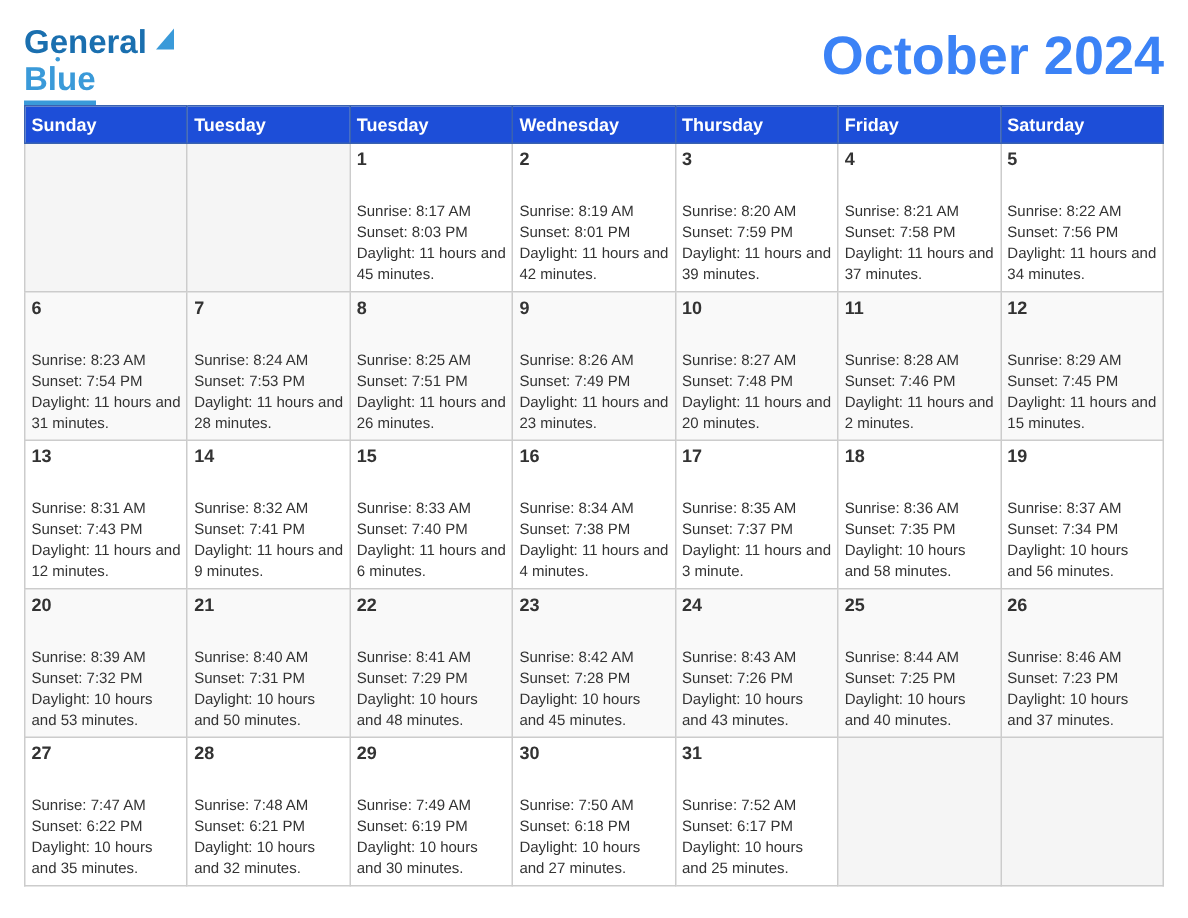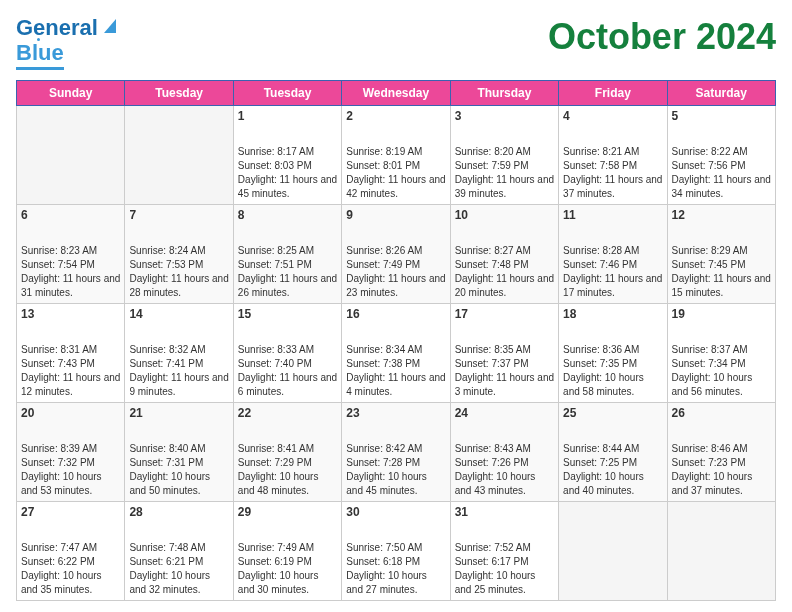--- a/index.html
+++ b/index.html
@@ -7,21 +7,21 @@
       font-family: Arial, sans-serif;
       background: #fff;
       width: 792px;
       min-height: 612px;
       padding: 16px;
     }
     .header {
       display: flex;
       justify-content: space-between;
       align-items: flex-start;
-      margin-bottom: 10px;
+      margin-bottom: 0;
     }
     .logo {
       display: flex;
       flex-direction: column;
       align-items: flex-start;
     }
     .logo-text {
       font-size: 22px;
       font-weight: bold;
       color: #333;
@@ -33,38 +33,38 @@
       height: 3px;
       background: #3a9ad9;
       margin-top: 2px;
     }
     .title-block {
       text-align: right;
     }
     .month-title {
       font-size: 36px;
       font-weight: bold;
-      color: #15803d;
+      color: #3b82f6;
     }
     .location-title {
       font-size: 15px;
       color: #555;
     }
     table {
       width: 100%;
       border-collapse: collapse;
       table-layout: fixed;
     }
     th {
-      background: #ec4899;
+      background: #1d4ed8;
       color: #fff;
       font-size: 12px;
       font-weight: bold;
       padding: 5px 4px;
-      text-align: center;
+      text-align: left;
       border: 1px solid #3a62b0;
     }
     td {
       border: 1px solid #ccc;
       vertical-align: top;
       padding: 3px 4px;
       font-size: 10.5px;
       color: #333;
       height: 88px;
       background: #fff;
@@ -208,21 +208,21 @@
           <div>Sunrise: 8:27 AM</div>
           <div>Sunset: 7:48 PM</div>
           <div>Daylight: 11 hours and 20 minutes.</div>
         </div>
       </td>
         <td>
         <span class="day-num">11</span>
         <div class="day-info">
           <div>Sunrise: 8:28 AM</div>
           <div>Sunset: 7:46 PM</div>
-          <div>Daylight: 11 hours and 17 minutes.</div>
+          <div>Daylight: 11 hours and 2 minutes.</div>
         </div>
       </td>
         <td>
         <span class="day-num">12</span>
         <div class="day-info">
           <div>Sunrise: 8:29 AM</div>
           <div>Sunset: 7:45 PM</div>
           <div>Daylight: 11 hours and 15 minutes.</div>
         </div>
       </td>

